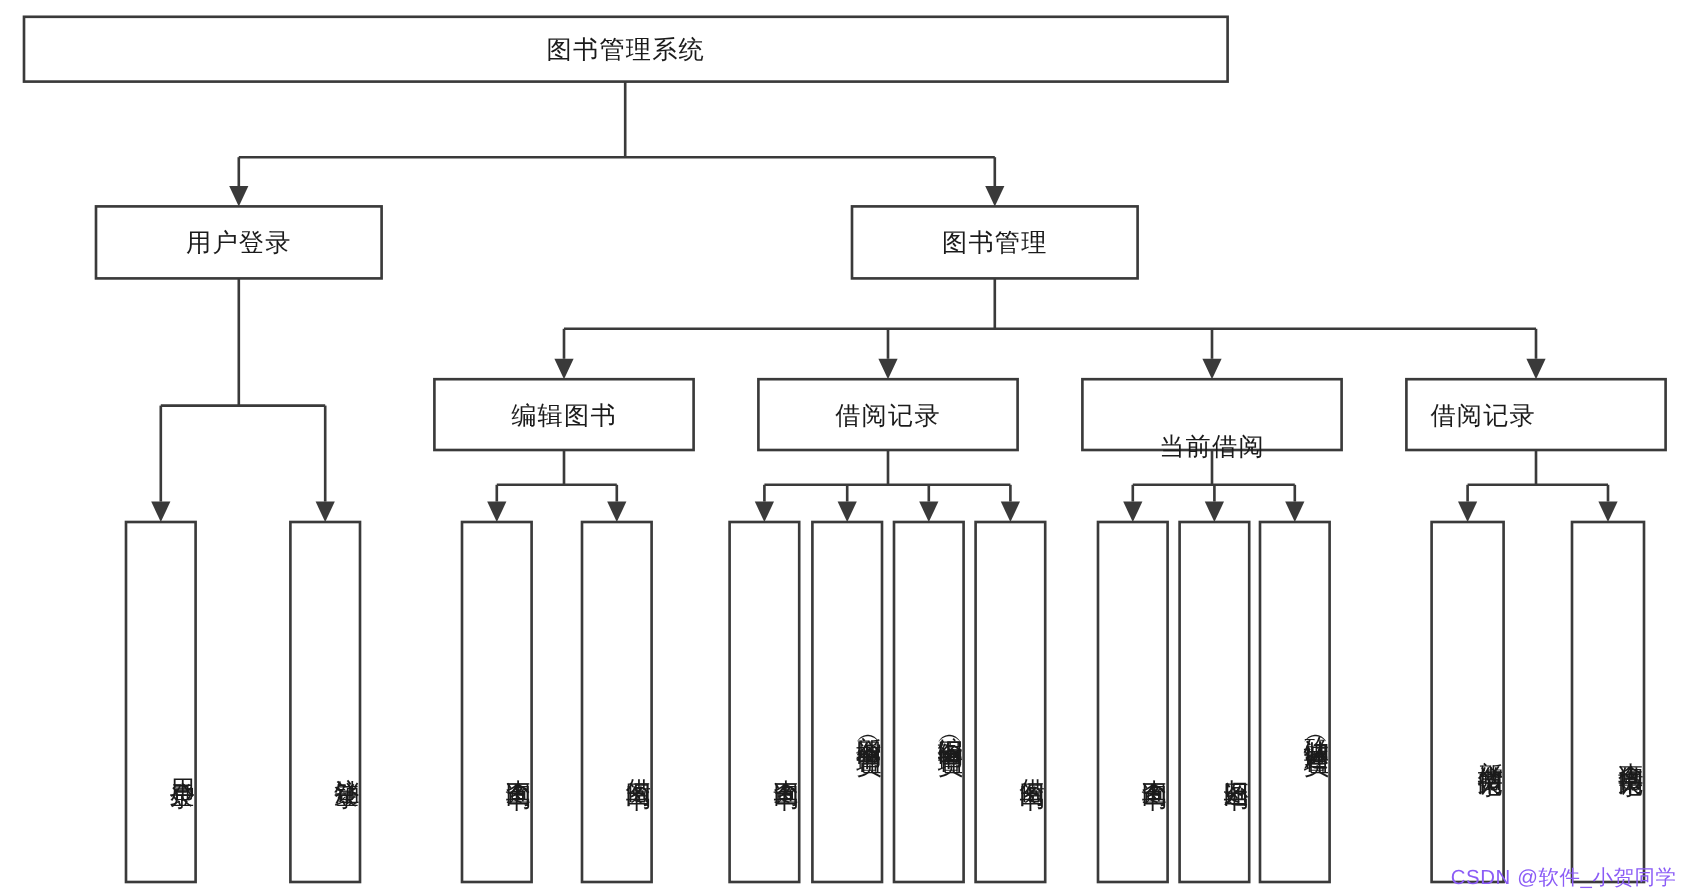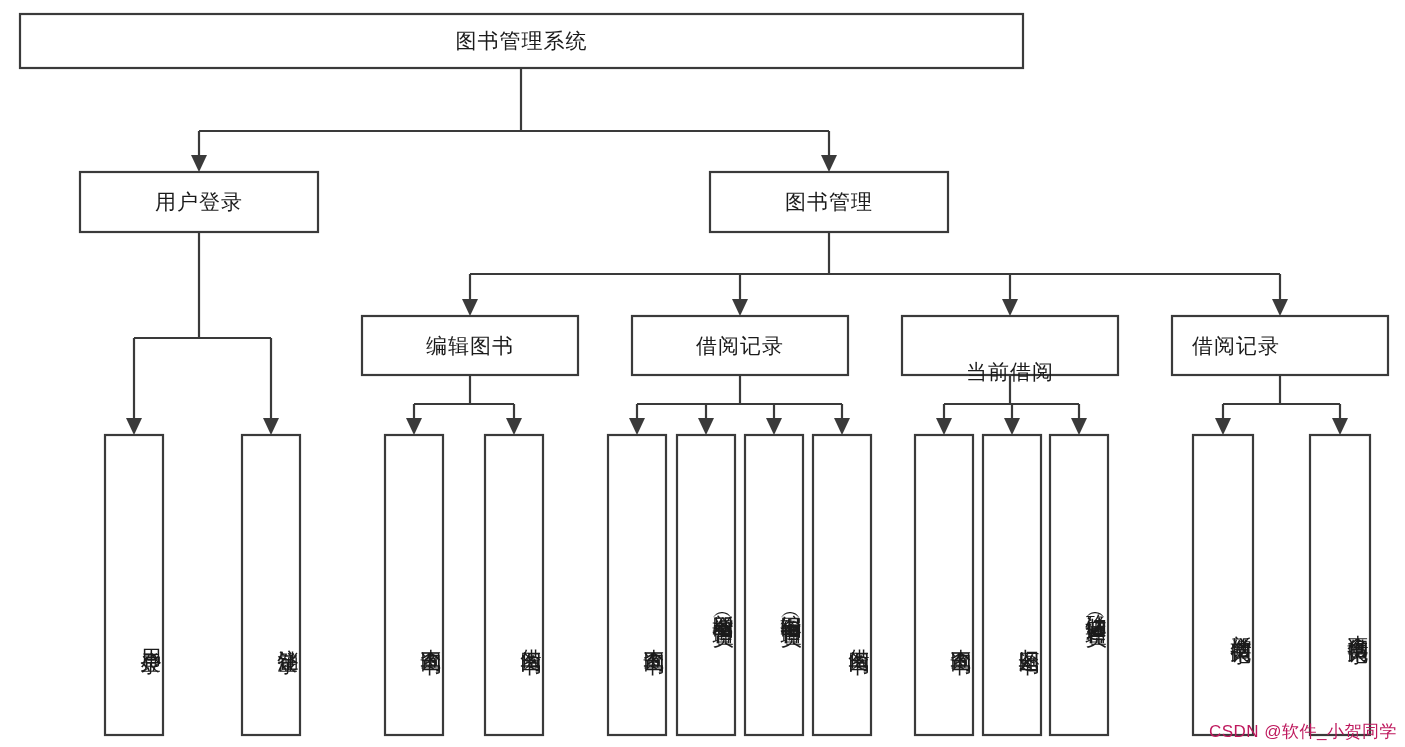--- a/index.html
+++ b/index.html
@@ -66,21 +66,21 @@
     justify-content: center;
     white-space: nowrap;
     pointer-events: none;
   }
   #watermark {
     position: absolute;
     right: 8px;
     bottom: 4px;
     font-family: "Liberation Sans", "DejaVu Sans", sans-serif;
     font-size: 17px;
-    color: #be185d;
+    color: #8b5cf6;
     letter-spacing: 0.5px;
     white-space: nowrap;
     pointer-events: none;
     margin-left: 32px;
   }
 </style>
 </head>
 <body>
 
 <div id="diagram-root">

